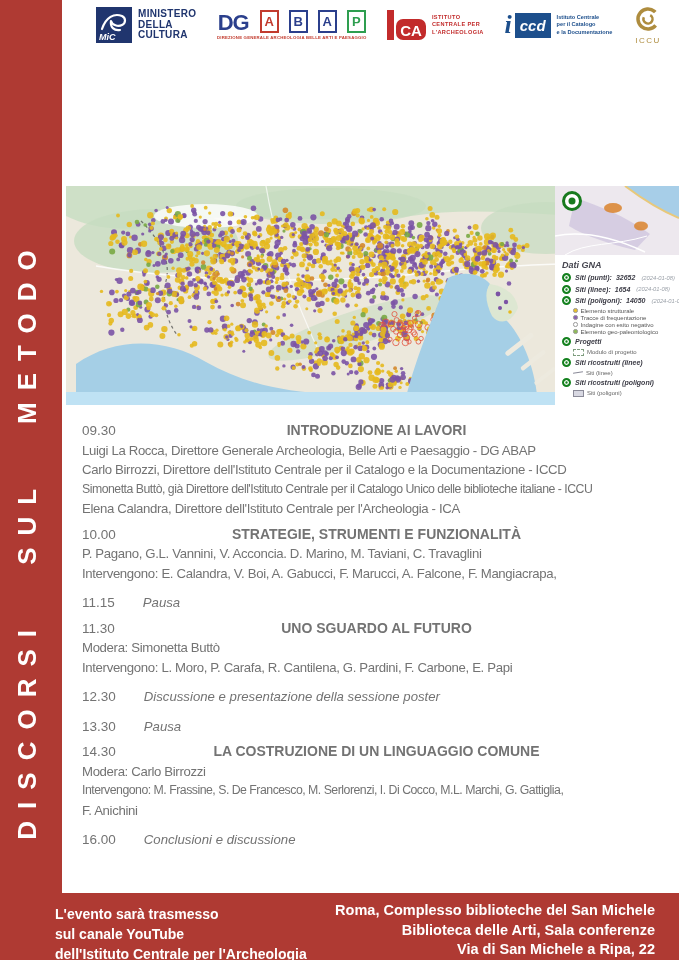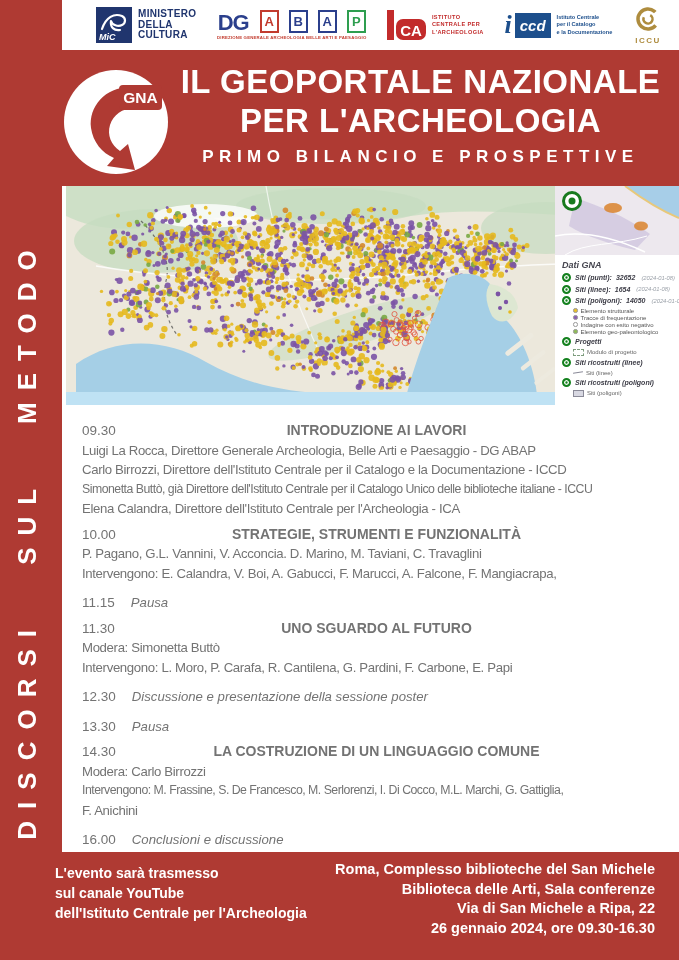--- a/index.html
+++ b/index.html
@@ -30,21 +30,21 @@
   .dg-cap{font-size:4.3px;color:#C23B2E;letter-spacing:.2px;margin-top:2px;font-weight:bold;white-space:nowrap;}
   .ica-mark{display:flex;align-items:flex-end;}
   .ica-i{width:7px;height:30px;background:#C22B2B;margin-right:2px;}
   .ica-ca{background:#C22B2B;color:#fff;font-weight:bold;font-size:15px;padding:4px 4px 2px;line-height:15px;border-radius:7px;}
   .ica-txt{font-size:5.6px;color:#C22B2B;font-weight:bold;letter-spacing:.4px;line-height:7.5px;text-transform:uppercase;}
   .iccd-mark{display:flex;align-items:center;}
   .iccd-i{font-size:26px;font-style:italic;font-weight:bold;color:#1D4F8C;font-family:"Liberation Serif",serif;margin-right:3px;line-height:26px;}
   .iccd-box{background:#1D4F8C;color:#fff;font-style:italic;font-weight:bold;font-size:15px;padding:6px 5px;line-height:13px;}
   .iccd-txt{font-size:5.6px;color:#1D4F8C;font-weight:bold;line-height:7.5px;}
   .iccu{display:flex;flex-direction:column;align-items:center;gap:1px;}
-  .iccu-label{font-size:8px;color:#AE8C3E;font-weight:bold;letter-spacing:1.5px;}
+  .iccu-label{font-size:8px;color:#AE8C3E;font-weight:normal;letter-spacing:1.5px;}
 
   
   .header{position:absolute;left:0;right:0;top:50px;height:136px;background:#AF3A33;}
   .gna{position:absolute;left:64px;top:20px;width:104px;height:104px;}
   .titles{position:absolute;left:170px;right:8px;top:12px;text-align:center;color:#fff;}
   .t1,.t2{font-size:33px;font-weight:bold;line-height:39px;letter-spacing:.5px;white-space:nowrap;}
   .sub{font-size:17px;font-weight:bold;letter-spacing:5.5px;margin-top:7px;white-space:nowrap;}
 
   
   .map{position:absolute;left:66px;top:186px;width:613px;height:219px;background:#ECE8DC;}
@@ -68,24 +68,24 @@
 
   
   .program{position:absolute;left:66px;right:0;top:405px;height:582px;background:#fff;
            padding:16px 8px 0 16px;box-sizing:border-box;overflow:hidden;color:#737373;}
   .pblock{margin-bottom:6px;}
   .phead{position:relative;font-weight:bold;font-size:14px;line-height:19.5px;text-align:center;white-space:nowrap;}
   .ptime{position:absolute;left:0;top:0;font-weight:normal;font-size:13.5px;letter-spacing:0;}
   .pline{font-size:13.2px;letter-spacing:-0.35px;line-height:19.5px;white-space:nowrap;}
   .tight{font-size:12.3px;letter-spacing:-0.5px;}
   .pbreak{font-size:13.5px;line-height:19.5px;margin:10px 0 6px;}
-  .pitalic{font-style:italic;margin-left:16px;font-size:13.2px;}
+  .pitalic{font-style:italic;margin-left:28px;font-size:13.2px;}
 
   
-  .footer{position:absolute;left:0;right:0;bottom:0;height:108px;background:#AF3A33;color:#fff;font-weight:bold;}
+  .footer{position:absolute;left:0;right:0;bottom:0;height:67px;background:#AF3A33;color:#fff;font-weight:bold;}
   .f-left{position:absolute;left:55px;top:11px;font-size:14px;line-height:20px;}
   .f-right{position:absolute;right:24px;top:8px;text-align:right;font-size:14.5px;line-height:19.5px;}
 </style>
 </head>
 <body>
 
 <div class="poster">
 
   <div class="sidebar">
     <div class="vtext">DISCORSI SUL METODO</div>
@@ -143,35 +143,20 @@
 
     <div class="iccu">
       <svg width="30" height="30" viewBox="0 0 30 30">
         <circle cx="15" cy="14" r="10" fill="none" stroke="#AE8C3E" stroke-width="3.5" stroke-dasharray="48 15" transform="rotate(40 15 14)"></circle>
         <circle cx="15" cy="14" r="4.5" fill="none" stroke="#AE8C3E" stroke-width="2.5" stroke-dasharray="20 8" transform="rotate(-60 15 14)"></circle>
       </svg>
       <div class="iccu-label">ICCU</div>
     </div>
   </div>
 
-  <div class="header">
-    <div class="gna">
-      <svg viewBox="0 0 104 104">
-        <circle cx="52" cy="52" r="52" fill="#fff"></circle>
-        <path d="M76,18 C46,12 24,34 27,58 C29,72 38,83 50,88 L43,96 L71,100 L64,74 L56,81 C47,75 43,65 46,55 C50,43 62,36 76,39 Z" fill="#AF3A33"></path>
-        <rect x="55" y="15" width="43" height="25" rx="4" fill="#AF3A33"></rect>
-        <text x="76.5" y="33" text-anchor="middle" font-size="15.5" font-weight="bold" fill="#fff" font-family="Liberation Sans,sans-serif">GNA</text>
-      </svg>
-    </div>
-    <div class="titles">
-      <div class="t1">IL GEOPORTALE NAZIONALE</div>
-      <div class="t2">PER L'ARCHEOLOGIA</div>
-      <div class="sub">PRIMO BILANCIO E PROSPETTIVE</div>
-    </div>
-  </div>
 
   <div class="map">
     <svg class="basemap" viewBox="0 0 613 219" preserveAspectRatio="none">
       <rect x="0" y="0" width="613" height="219" fill="#ECE8DC"></rect>
       <path d="M0,0 H613 V26 C520,40 430,16 345,30 C265,42 165,20 85,40 C52,47 20,40 0,30 Z" fill="#CBDFC4" opacity="0.9"></path>
       <ellipse cx="90" cy="55" rx="82" ry="32" fill="#C6DCC0" opacity="0.75"></ellipse>
       <ellipse cx="265" cy="20" rx="95" ry="18" fill="#C6DCC0" opacity="0.7"></ellipse>
       <ellipse cx="480" cy="42" rx="65" ry="26" fill="#C6DCC0" opacity="0.7"></ellipse>
       <ellipse cx="560" cy="120" rx="55" ry="60" fill="#D9E4CF" opacity="0.6"></ellipse>
       <ellipse cx="290" cy="142" rx="92" ry="17" fill="#C9DCC2" opacity="0.6" transform="rotate(-18 290 142)"></ellipse>

